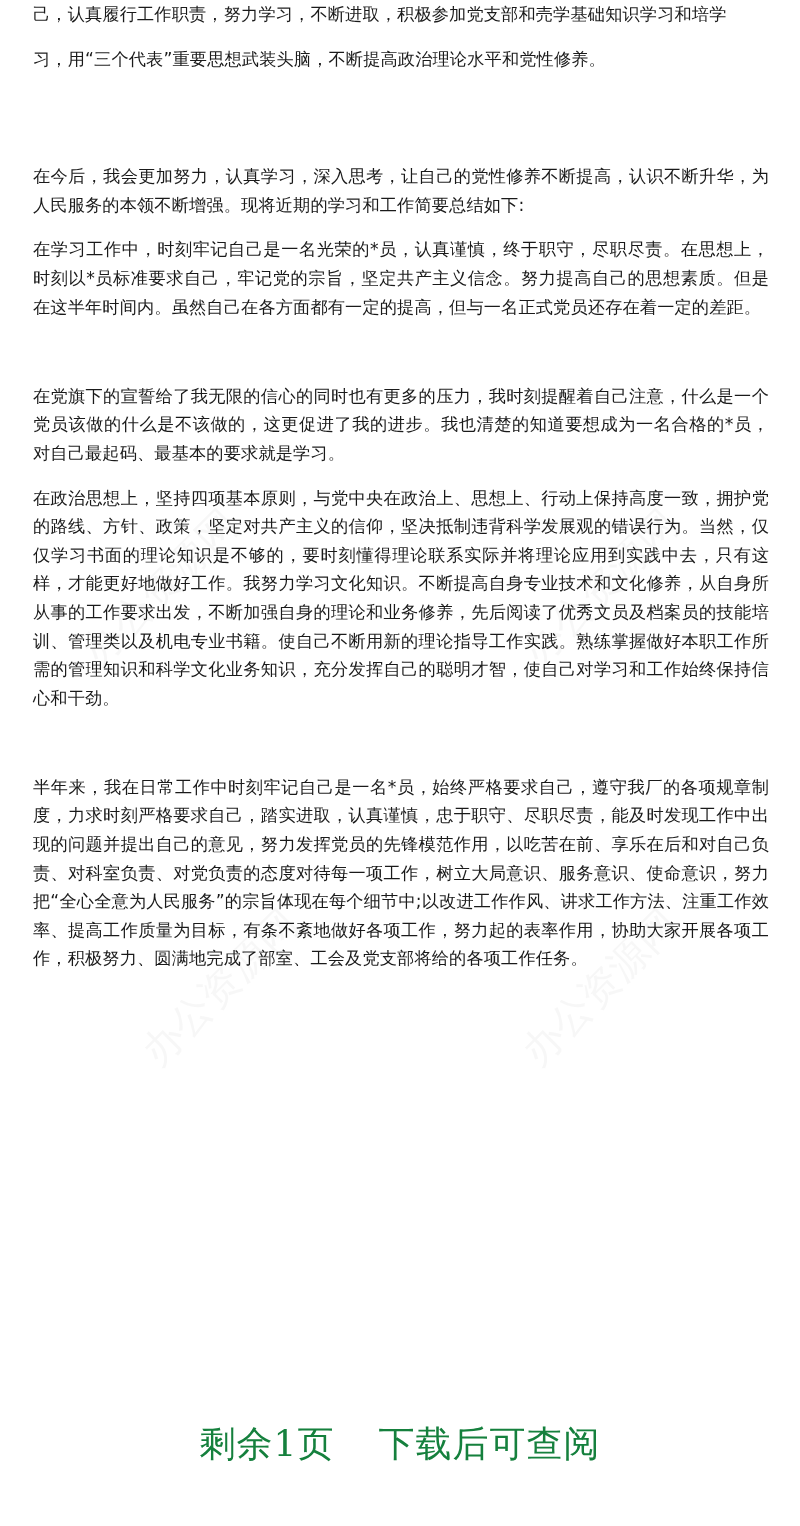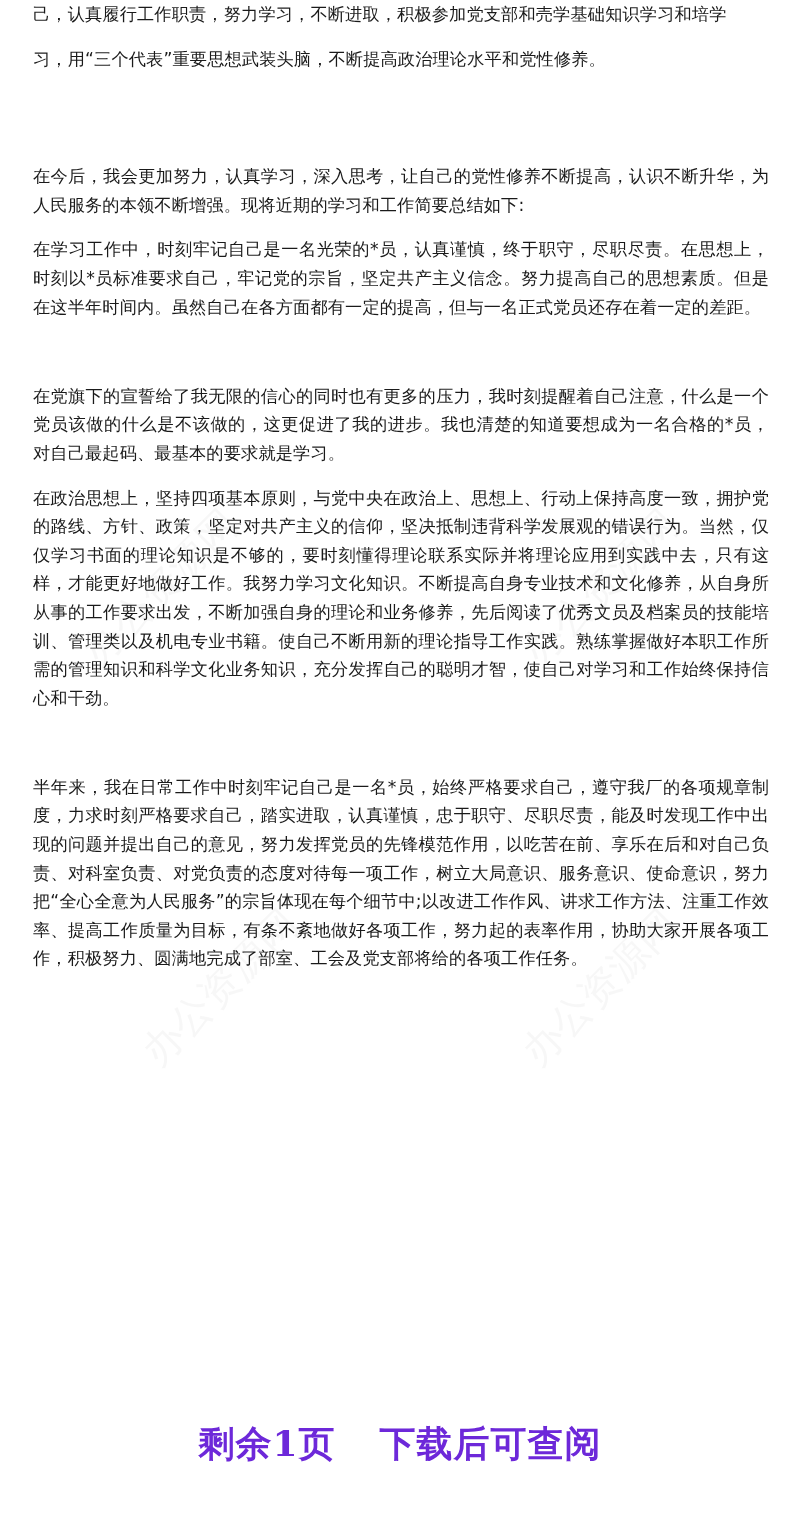--- a/index.html
+++ b/index.html
@@ -53,23 +53,23 @@
       white-space: nowrap;
       font-family: "DejaVu Sans", sans-serif;
     }
     .footer-banner {
       position: absolute;
       left: 0;
       top: 1420px;
       width: 800px;
       text-align: center;
       font-family: "DejaVu Serif", "Liberation Serif", serif;
-      font-weight: bold;
+      font-weight: normal;
       font-size: 36px;
-      color: #6d28d9;
+      color: #15803d;
       letter-spacing: 1px;
     }
     .footer-banner span {
       display: inline-block;
     }
     .footer-banner .gap {
       width: 44px;
     }
   </style>
 </head>

